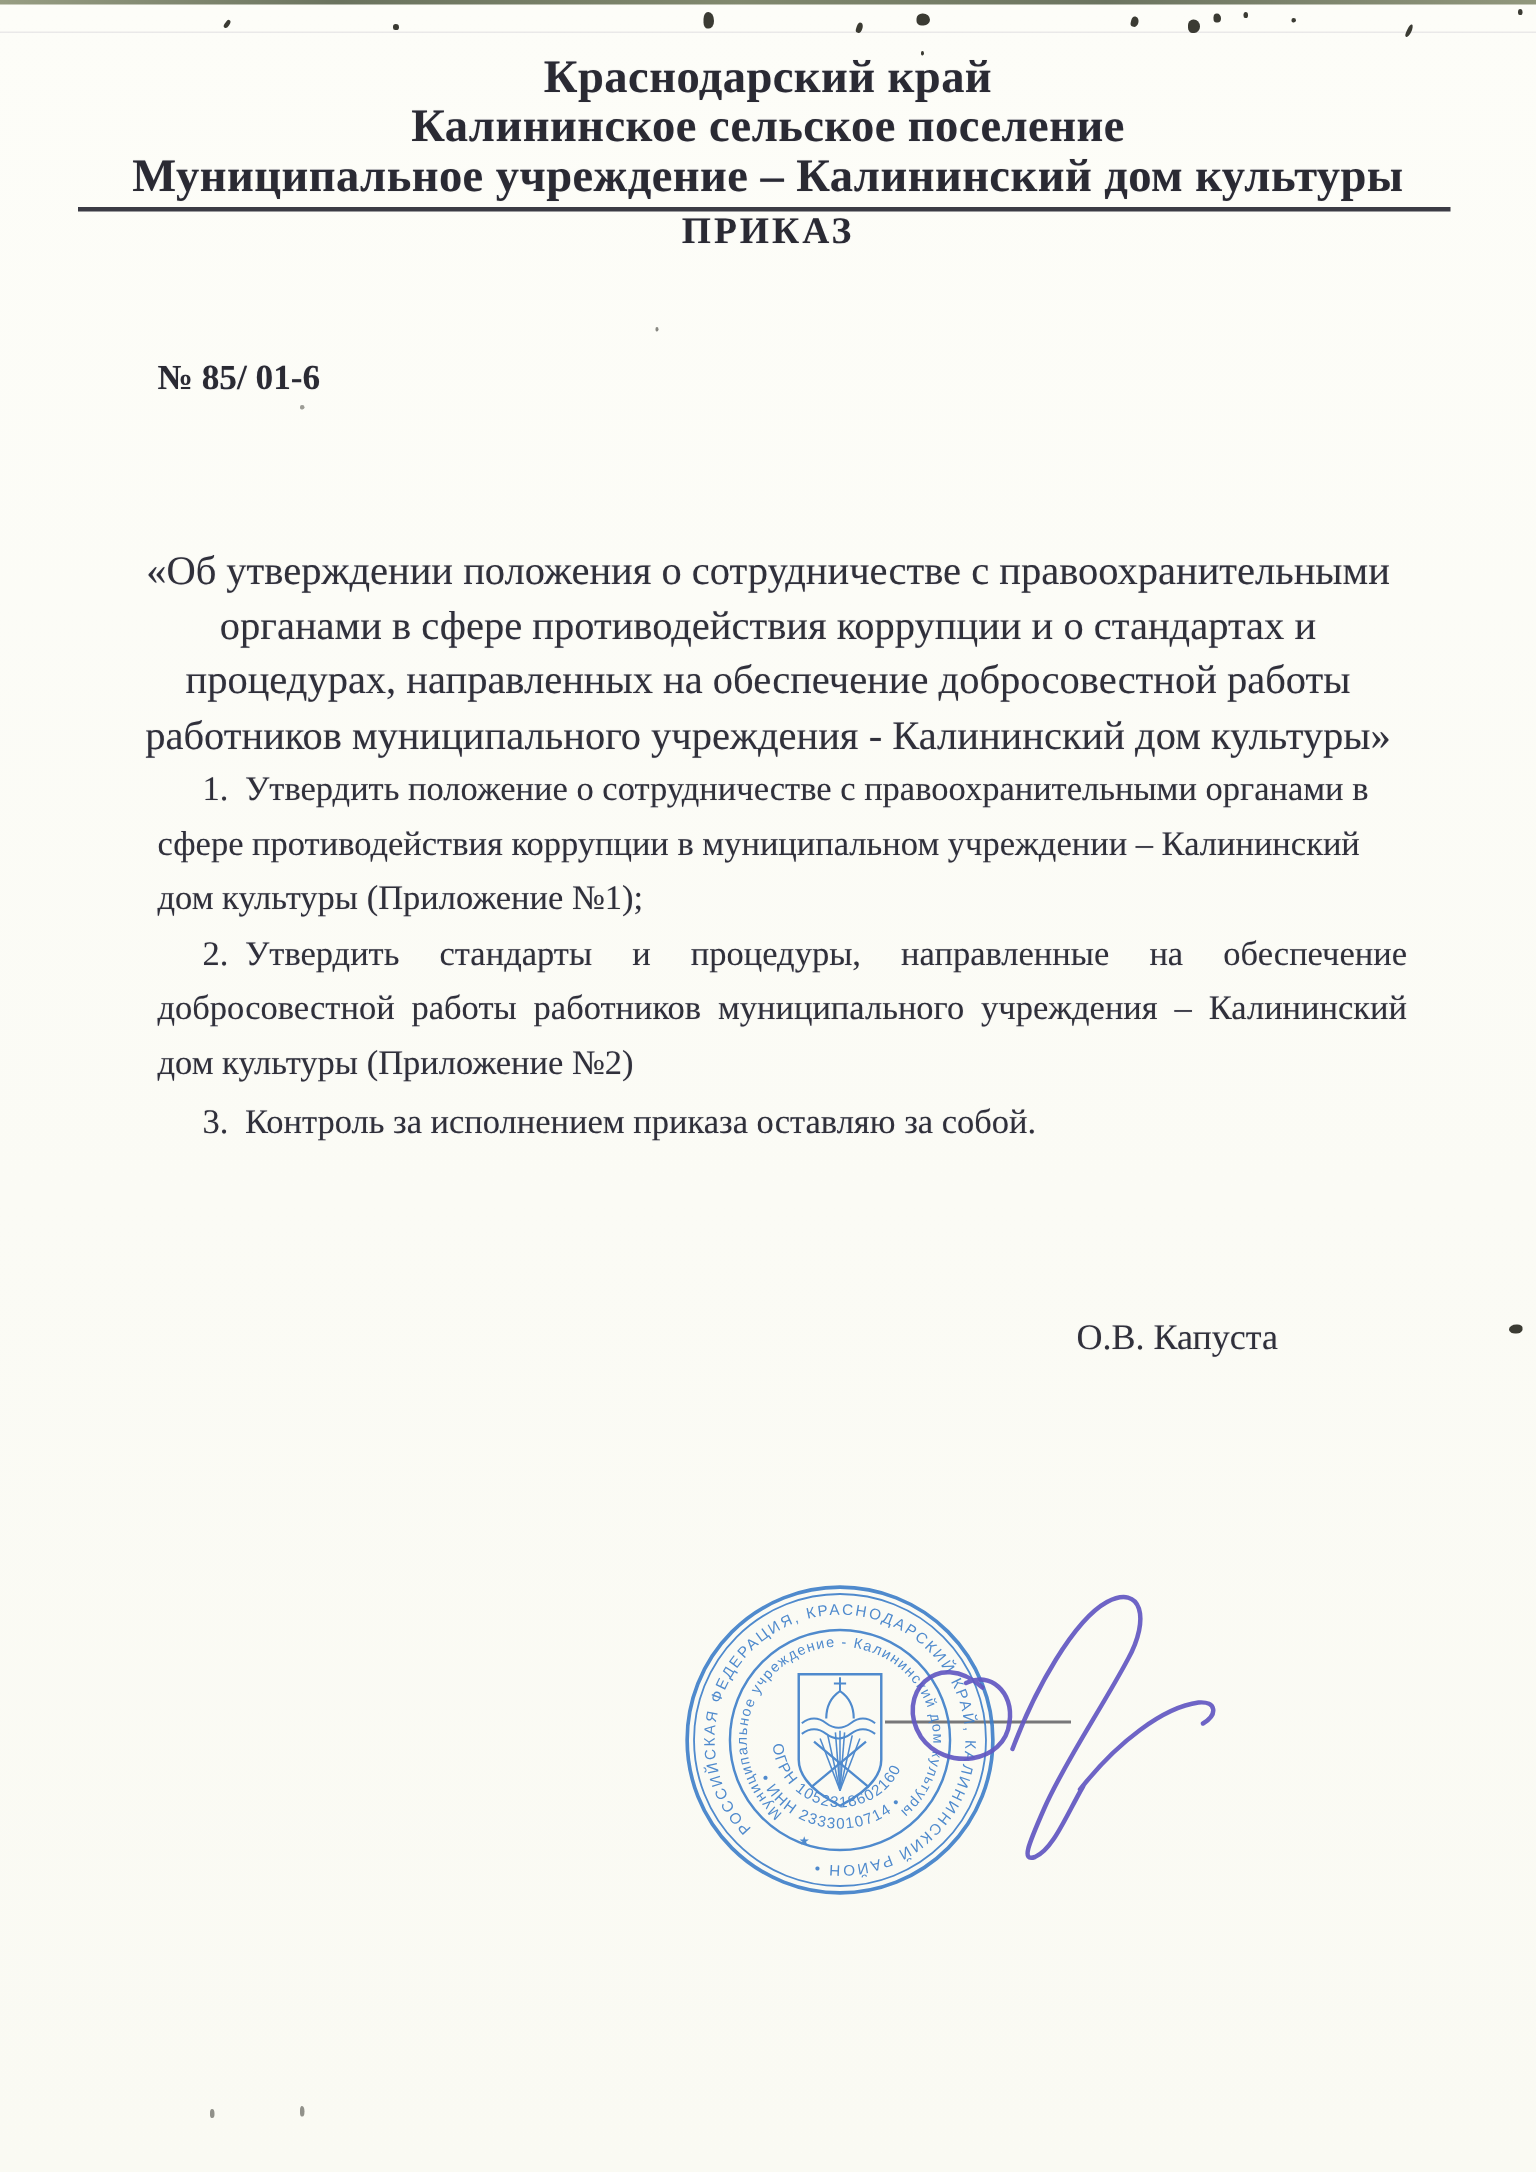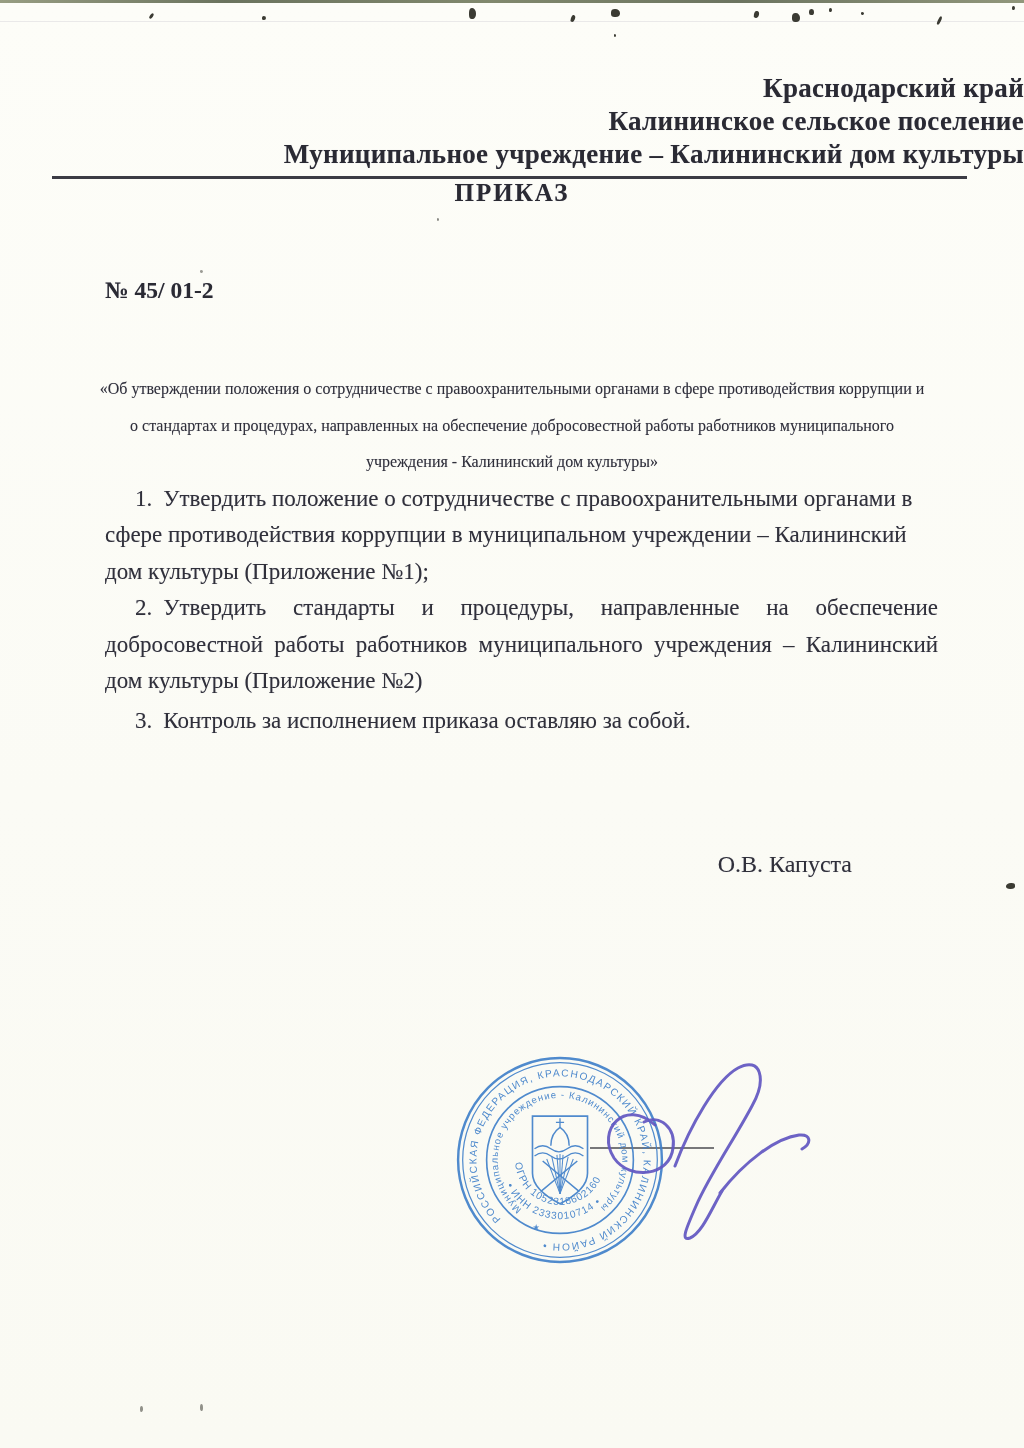--- a/index.html
+++ b/index.html
@@ -11,34 +11,34 @@
   }
   .page .txt{ text-shadow:0 0 0.7px rgba(70,70,110,0.35); }
 
   
   .edge-top{position:absolute;top:0;left:0;width:100%;height:3px;opacity:.85;
     background:linear-gradient(90deg,#868d6e 0%,#515b43 22%,#6b7455 48%,#525c45 72%,#7e8566 100%);}
   .scratch{position:absolute;top:21px;left:0;width:100%;height:1px;background:rgba(135,130,155,.16);}
   .speck{position:absolute;background:#3b3b33;border-radius:45% 55% 50% 40%;}
 
   
-  .header{padding-top:72px;text-align:right;font-size:27px;font-weight:700;
+  .header{padding-top:34px;text-align:center;font-size:31px;font-weight:700;
     line-height:33px;color:#2a2a33;letter-spacing:.3px;}
   .rule{margin:5px 0 0 52px;width:915px;border-top:3px solid #3b3b44;}
   .doc-title{text-align:center;font-size:25px;font-weight:700;letter-spacing:2px;color:#2a2a33;}
 
   
   .date-row{display:flex;justify-content:space-between;align-items:baseline;
     margin:70px 84px 0 105px;font-size:23.5px;}
   .u-date{border-bottom:2px solid #4a4460;padding-right:14px;}
   .doc-number{font-weight:700;color:#2a2a33;}
   .place{margin:4px 0 0 105px;font-size:23.5px;}
 
   
-  .subject{margin:67px auto 0;width:832px;text-align:center;font-size:16px;line-height:36.5px;}
+  .subject{margin:96px auto 0;width:832px;text-align:center;font-size:27px;line-height:36.5px;}
   .para{font-size:23px;line-height:36.5px;margin:0 86px 0 105px;}
   .preamble{margin-top:40px;text-align:justify;text-indent:44px;}
   .item{text-indent:30px;}
   .item-1{text-align:left;}
   .item-2{text-align:justify;}
   .item-3{margin-top:3px;}
   .item-num{padding-right:11px;}
 
   
   .sig-row{display:flex;align-items:baseline;margin:112px 0 0 105px;font-size:24px;}
@@ -76,21 +76,21 @@
   <div class="header txt">
     <div>Краснодарский край</div>
     <div>Калининское сельское поселение</div>
     <div>Муниципальное учреждение – Калининский дом культуры</div>
   </div>
   <div class="rule"></div>
 
   <div class="doc-title txt">ПРИКАЗ</div>
 
   <div class="date-row txt">
-    <span class="doc-number">№ 45/ 01-2</span>
+    <span class="doc-number">№ 85/ 01-6</span>
   </div>
 
   <div class="subject txt">«Об утверждении положения о сотрудничестве с правоохранительными органами в сфере противодействия коррупции и о стандартах и процедурах, направленных на обеспечение добросовестной работы работников муниципального учреждения - Калининский дом культуры»</div>
 
 
   <p class="para item item-1 txt"><span class="item-num">1.</span><span>Утвердить положение о сотрудничестве с правоохранительными органами в сфере противодействия коррупции в муниципальном учреждении – Калининский дом культуры (Приложение №1);</span></p>
   <p class="para item item-2 txt"><span class="item-num">2.</span><span>Утвердить стандарты  и процедуры, направленные на обеспечение добросовестной работы работников муниципального учреждения – Калининский дом культуры (Приложение №2)</span></p>
   <p class="para item item-3 txt"><span class="item-num">3.</span><span>Контроль за исполнением приказа оставляю за собой.</span></p>
 
   <div class="sig-row txt">

